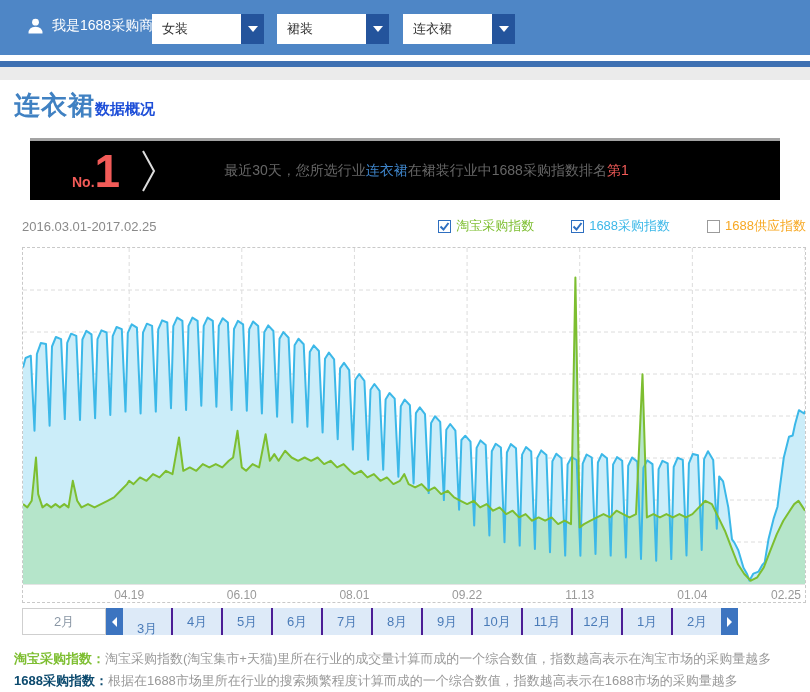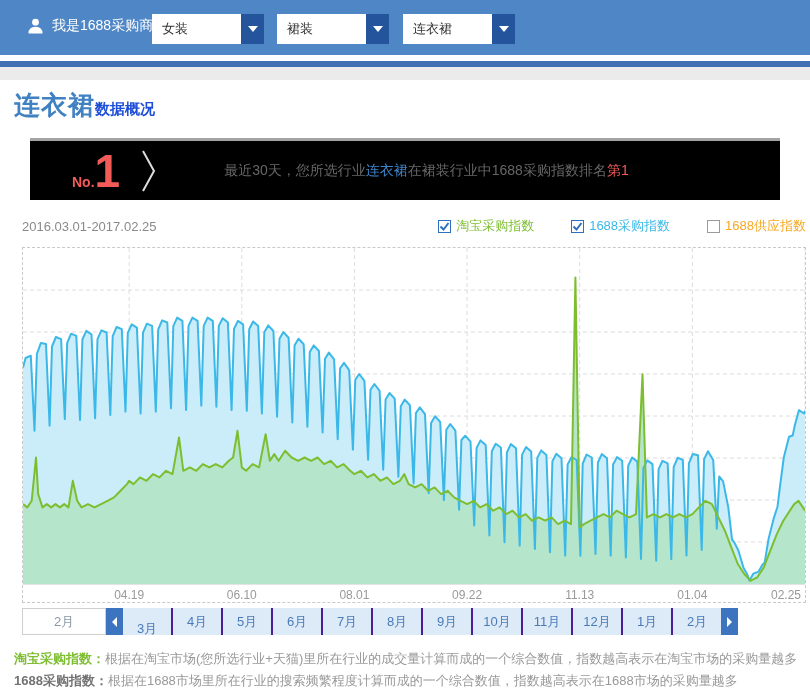--- a/index.html
+++ b/index.html
@@ -200,19 +200,19 @@
       <div class="mb-cell">12月</div>
       <div class="mb-cell">1月</div>
       <div class="mb-cell">2月</div>
     </div>
     <div class="mb-arrow right">
         <i></i>
       </div>
   </div>
 
   <div class="note note1">
-    <span class="note-label" style="color: rgb(125, 190, 48);">淘宝采购指数：</span><span>根据在淘宝市场(您所选行业+天猫)里所在行业的成交量计算而成的一个综合数值，指数越高表示在淘宝市场的采购量越多</span>
+    <span class="note-label" style="color: rgb(125, 190, 48);">淘宝采购指数：</span><span>淘宝采购指数(淘宝集市+天猫)里所在行业的成交量计算而成的一个综合数值，指数越高表示在淘宝市场的采购量越多</span>
   </div>
   <div class="note note2">
-    <span class="note-label" style="color: #737373;">1688采购指数：</span><span>根据在1688市场里所在行业的搜索频繁程度计算而成的一个综合数值，指数越高表示在1688市场的采购量越多</span>
+    <span class="note-label" style="color: #0c4a6e;">1688采购指数：</span><span>根据在1688市场里所在行业的搜索频繁程度计算而成的一个综合数值，指数越高表示在1688市场的采购量越多</span>
   </div>
 
 </div>
 
 </body></html>

